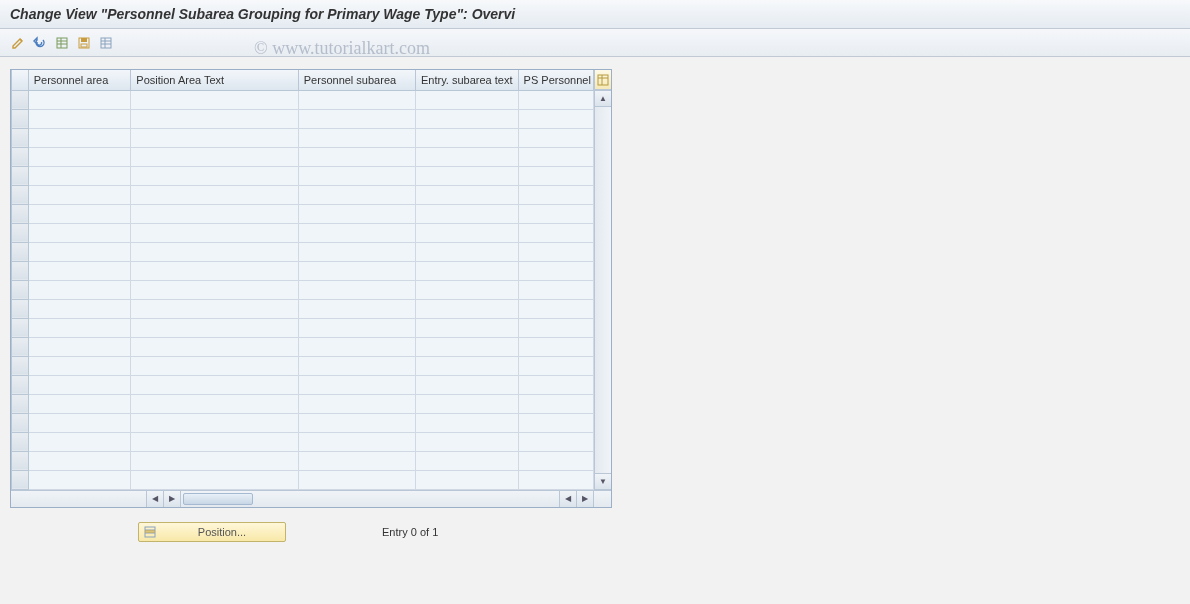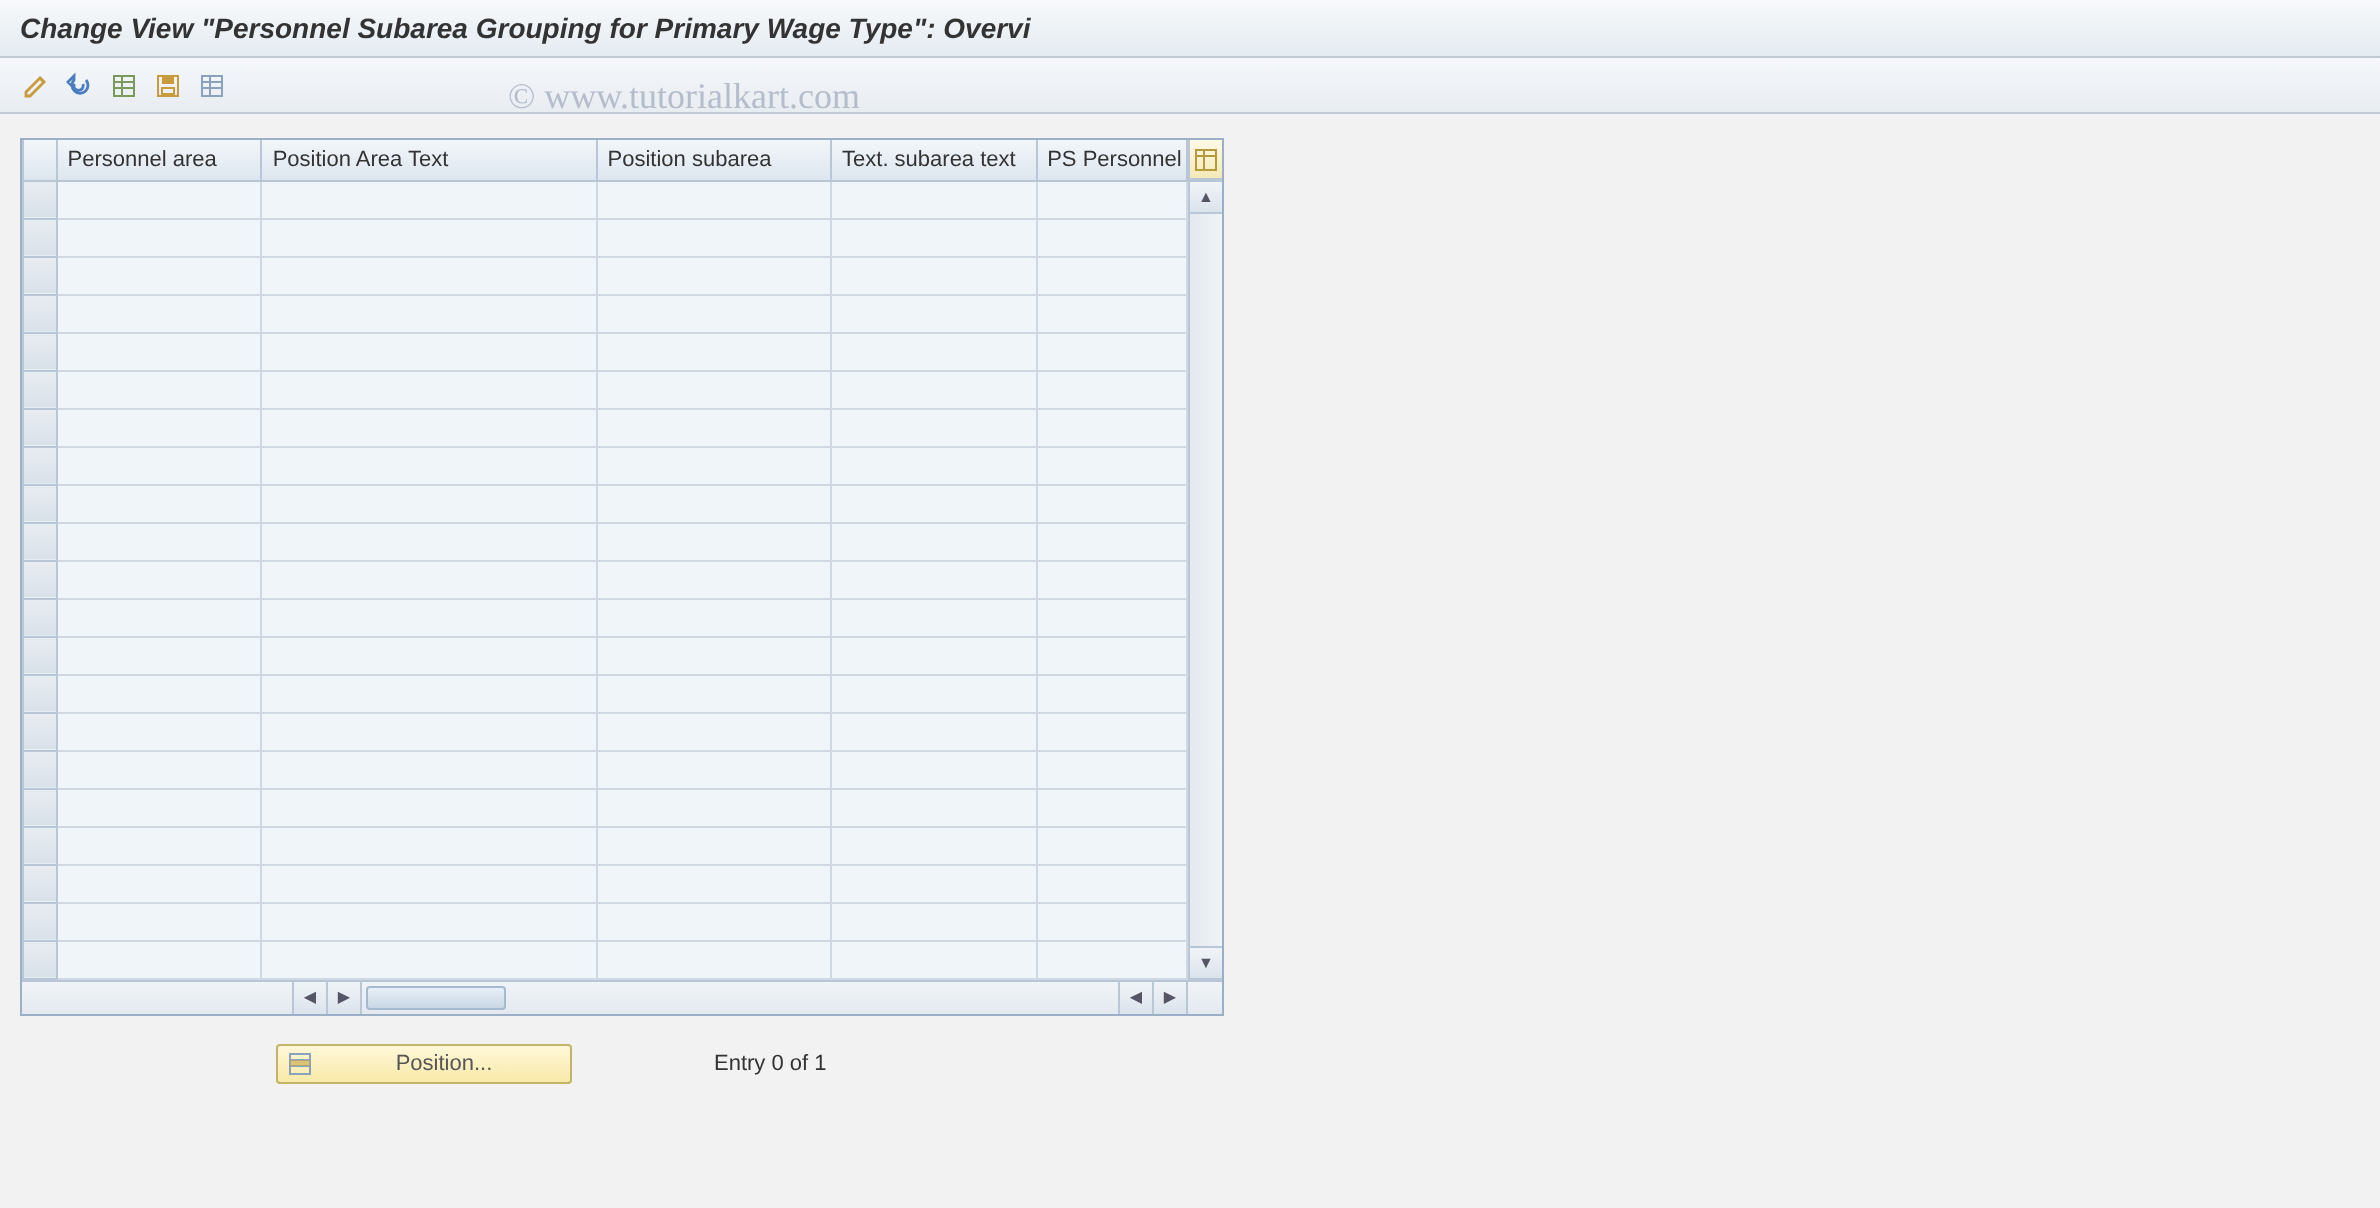--- a/index.html
+++ b/index.html
@@ -143,21 +143,21 @@
     border-radius: 2px;
   }
   .hscroll-row .track { flex:1; border-right:1px solid #b8c6d6;}
   .hscroll-row .corner { width:17px;}
 
   .bottom-row {
     display:flex;
     align-items:center;
     margin-top: 14px;
     margin-left: 128px;
-    gap: 71px;
+    gap: 96px;
   }
   .position-btn {
     display:flex;
     align-items:center;
     width: 148px;
     height: 20px;
     background: linear-gradient(to bottom, #fff7d9 0%, #f8e9a8 100%);
     border: 1px solid #c2b46a;
     border-radius: 2px;
     padding: 0 4px;
@@ -232,22 +232,22 @@
 <div class="content-area">
   <div class="table-wrap">
     <div class="table-scroll-area">
       <div class="table-main">
         <table class="tbl">
           <thead>
             <tr>
               <th class="col-sel"></th>
               <th class="col-personnel-area">Personnel area</th>
               <th class="col-personnel-area-text">Position Area Text</th>
-              <th class="col-personnel-subarea">Position subarea</th>
-              <th class="col-subarea-text">Text. subarea text</th>
+              <th class="col-personnel-subarea">Personnel subarea</th>
+              <th class="col-subarea-text">Entry. subarea text</th>
               <th class="col-ps-grouping">PS Personnel</th>
             </tr>
           </thead>
           <tbody id="tbody">
               <tr>
                 <td class="rowsel"></td>
                 <td></td>
                 <td></td>
                 <td></td>
                 <td></td>

